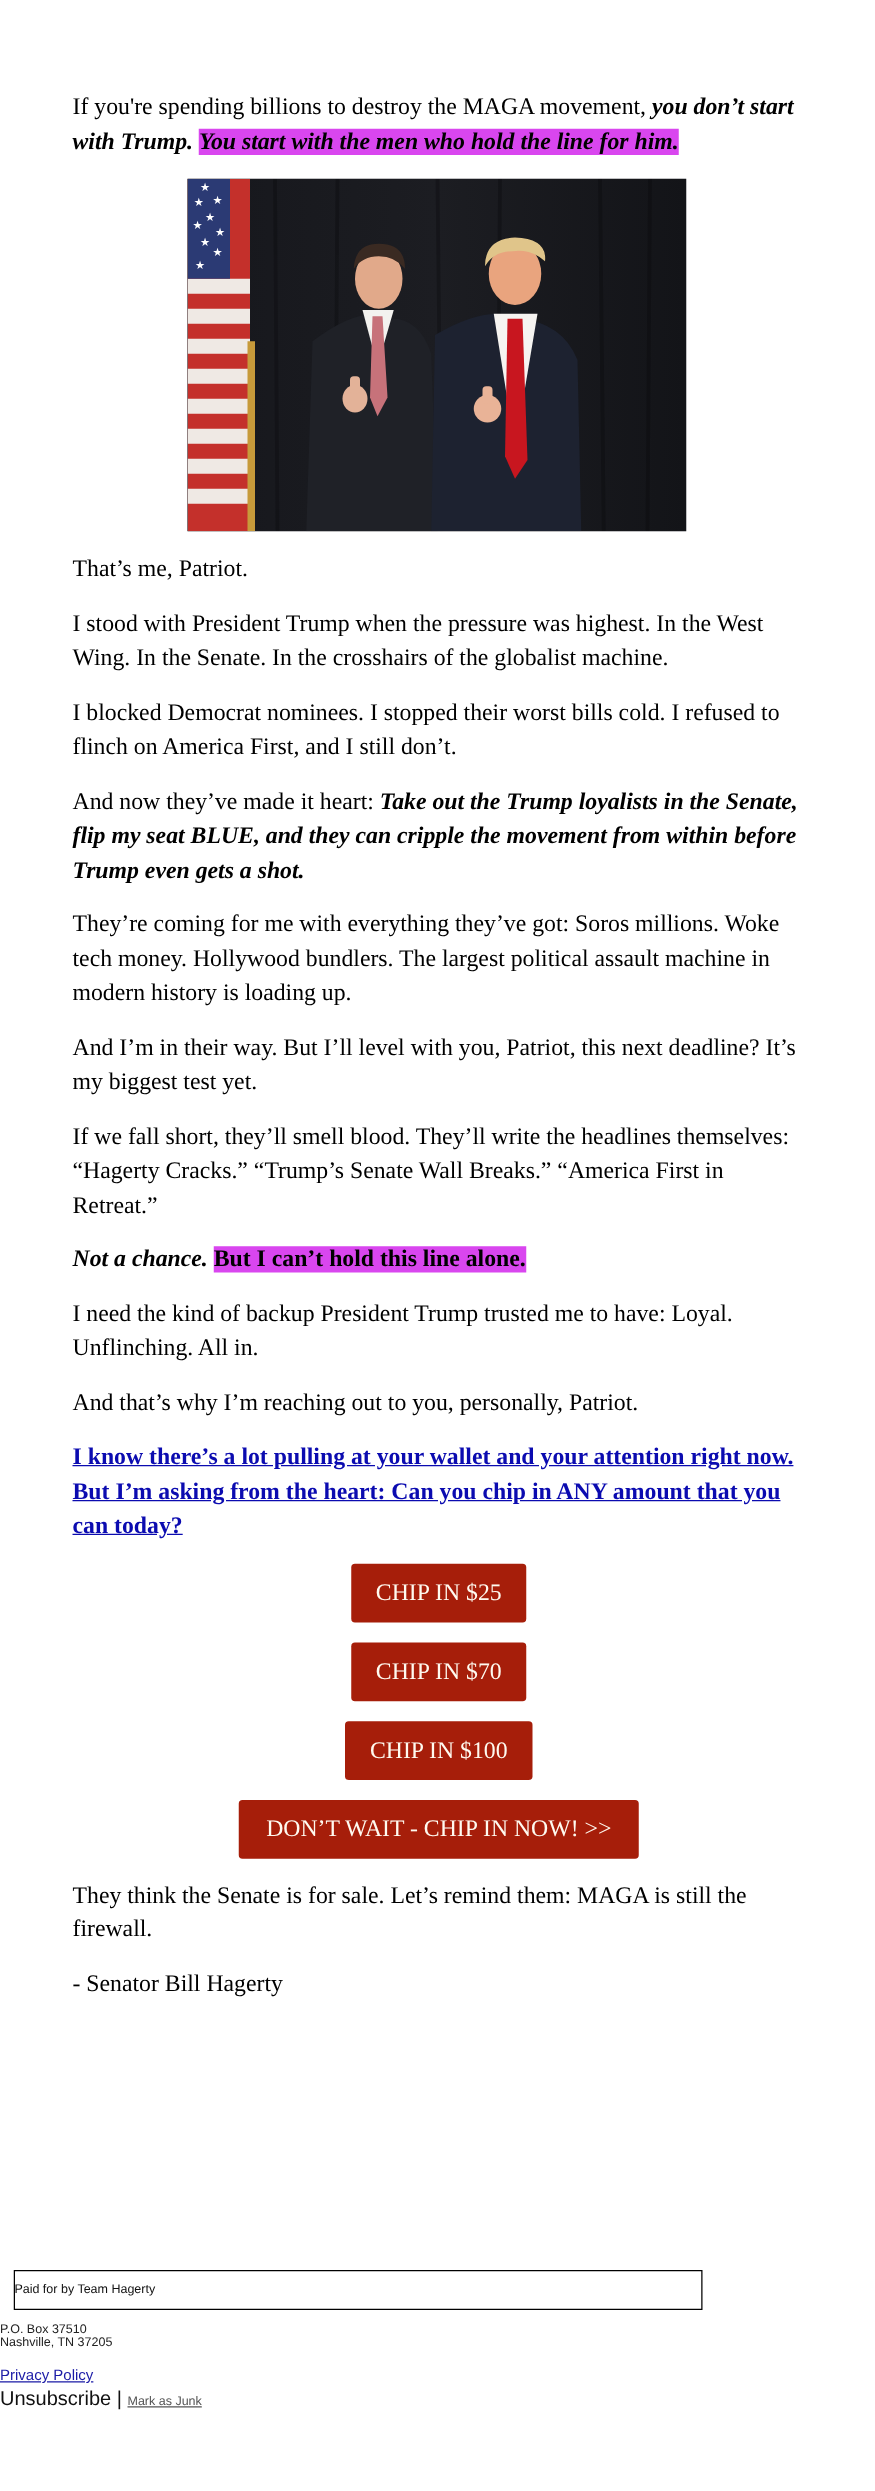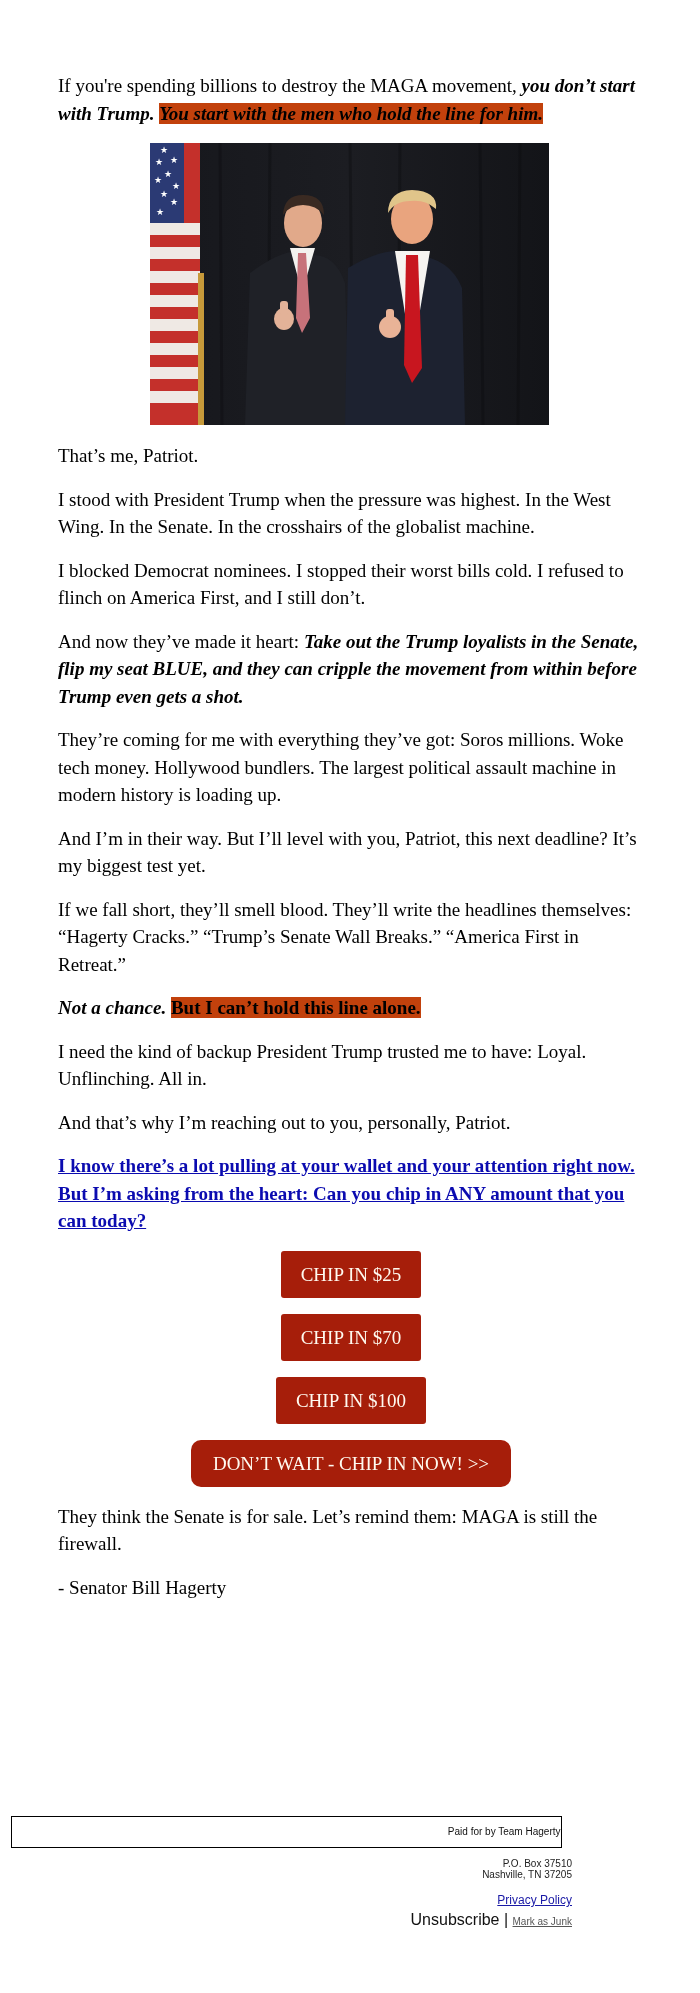--- a/index.html
+++ b/index.html
@@ -19,21 +19,21 @@
       left: 58px;
       top: 72px;
       width: 586px;
       font-size: 19px;
       line-height: 27.5px;
     }
     .content p {
       margin: 0 0 16px 0;
     }
     .hl {
-      background: #c2410c;
+      background: #d946ef;
     }
     .bi {
       font-weight: bold;
       font-style: italic;
     }
     .b {
       font-weight: bold;
     }
     .hero-wrap {
       text-align: center;
@@ -68,28 +68,28 @@
       font-weight: normal;
       font-size: 19px;
       border-radius: 3px;
       height: 47px;
       line-height: 47px;
       padding: 0 20px;
       cursor: pointer;
       font-family: "Liberation Serif", "DejaVu Serif", serif;
       white-space: nowrap;
     }
-    .btn.big { padding: 0 22px; border-radius: 10px; }
+    .btn.big { padding: 0 22px; }
     .footer {
       position: absolute;
       left: 0;
       top: 1816px;
       width: 572px;
       font-family: "Liberation Sans", "DejaVu Sans", sans-serif;
-      text-align: right;
+      text-align: left;
     }
     .paid-box {
       margin: 0 auto;
       width: 549px;
       height: 30px;
       border: 1px solid #000;
       font-size: 10px;
       line-height: 30px;
       color: #111;
     }

